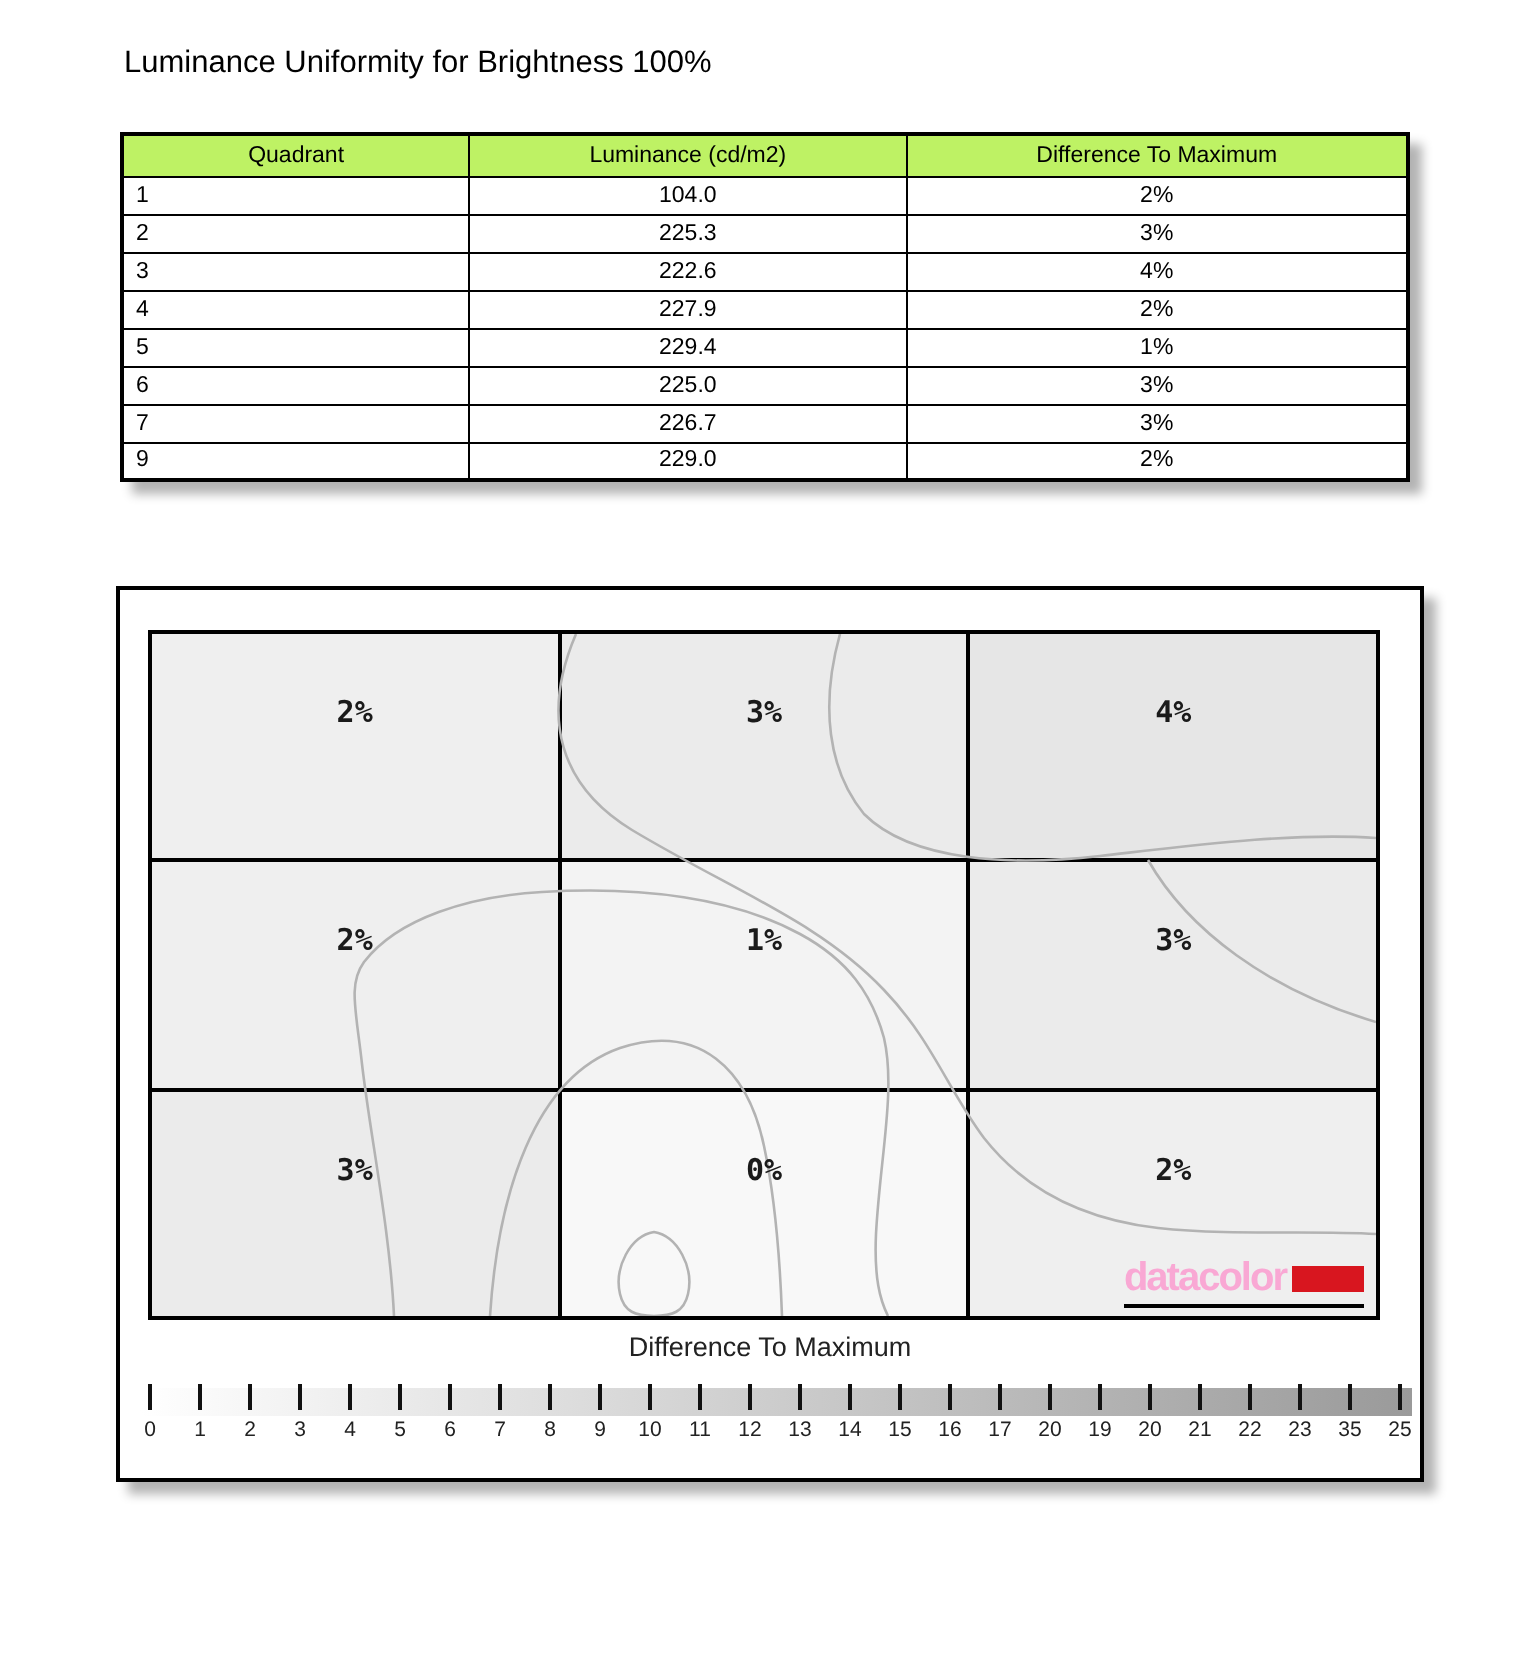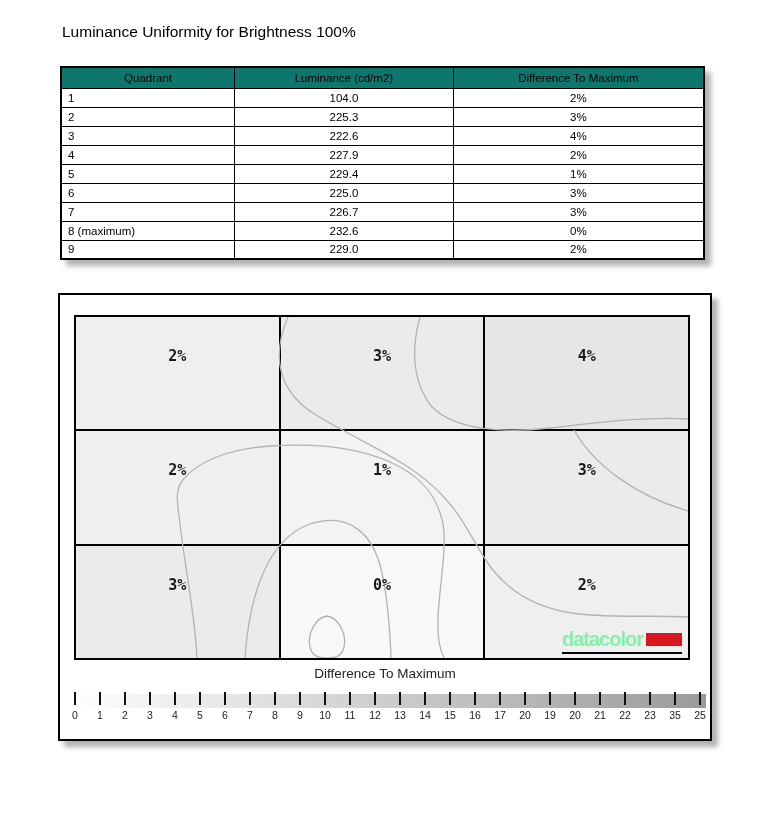--- a/index.html
+++ b/index.html
@@ -16,21 +16,21 @@
   .table-wrap {
     position:absolute; left:60px; top:66px; width:645px;
     background:#fff;
     box-shadow:6px 6px 5px rgba(0,0,0,0.30);
   }
   table.lum {
     width:100%; border-collapse:collapse;
     font-size:11.5px; border:2px solid #000;
   }
   table.lum th {
-    background:#0f766e; font-weight:normal; border:1px solid #000;
+    background:#bef264; font-weight:normal; border:1px solid #000;
     height:21px; text-align:center; padding:1px 4px;
   }
   table.lum td {
     border:1px solid #000; height:19px; text-align:center; padding:1px 4px;
     background:#fff;
   }
   table.lum td.qcell { text-align:left; padding-left:6px; }
   
   .panel {
     position:absolute; left:58px; top:293px; width:654px; height:448px;
@@ -58,21 +58,21 @@
   .contours {
     position:absolute; left:0; top:0; width:612px; height:341px;
     z-index:1; pointer-events:none;
   }
   .logo {
     position:absolute; right:6px; bottom:4px; z-index:3;
     display:flex; align-items:center;
     border-bottom:2px solid #000; padding-bottom:3px;
   }
   .logo-text {
-    font-weight:bold; font-size:20px; letter-spacing:-1px; color:#86efac;
+    font-weight:bold; font-size:20px; letter-spacing:-1px; color:#f9a8d4;
     line-height:1;
   }
   .logo-red {
     width:36px; height:13px; margin-left:3px; background:#d8161f;
   }
   
   .scale-title {
     position:absolute; left:0; right:0; top:371px;
     text-align:center; font-size:13.5px; color:#222;
   }
@@ -139,25 +139,20 @@
       </tr>
       <tr>
         <td class="qcell">6</td>
         <td>225.0</td>
         <td>3%</td>
       </tr>
       <tr>
         <td class="qcell">7</td>
         <td>226.7</td>
         <td>3%</td>
-      </tr>
-      <tr>
-        <td class="qcell">8 (maximum)</td>
-        <td>232.6</td>
-        <td>0%</td>
       </tr>
       <tr>
         <td class="qcell">9</td>
         <td>229.0</td>
         <td>2%</td>
       </tr>
     </tbody>
   </table>
 </div>
 

